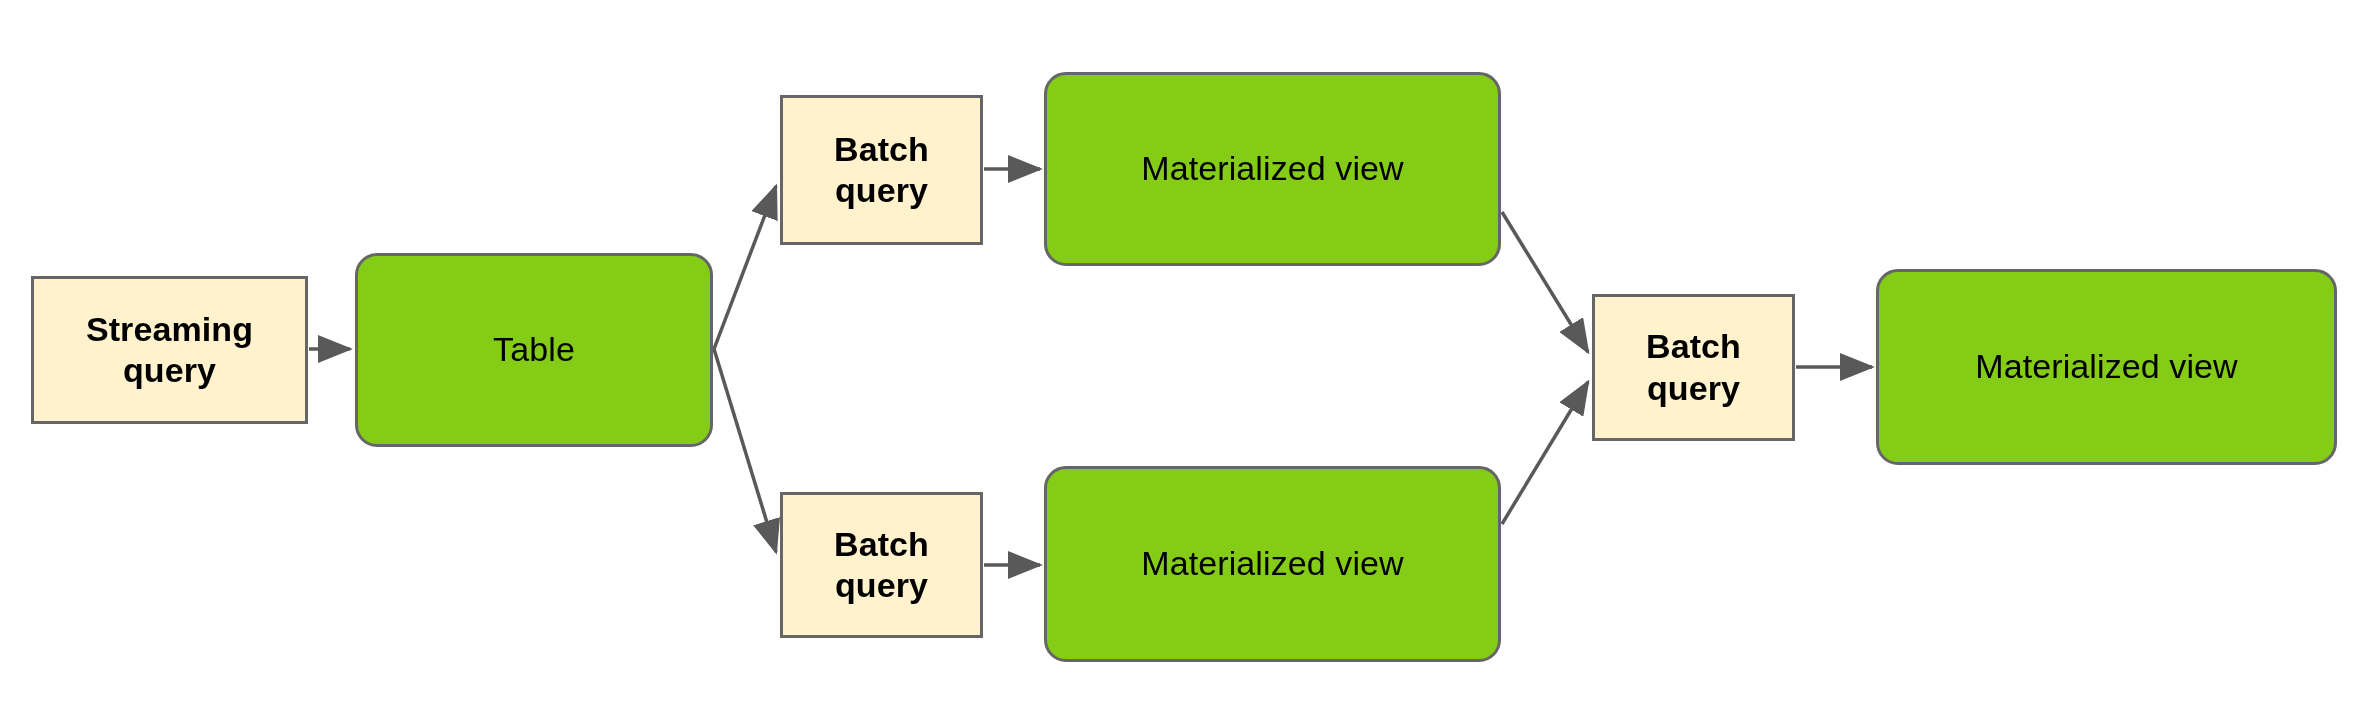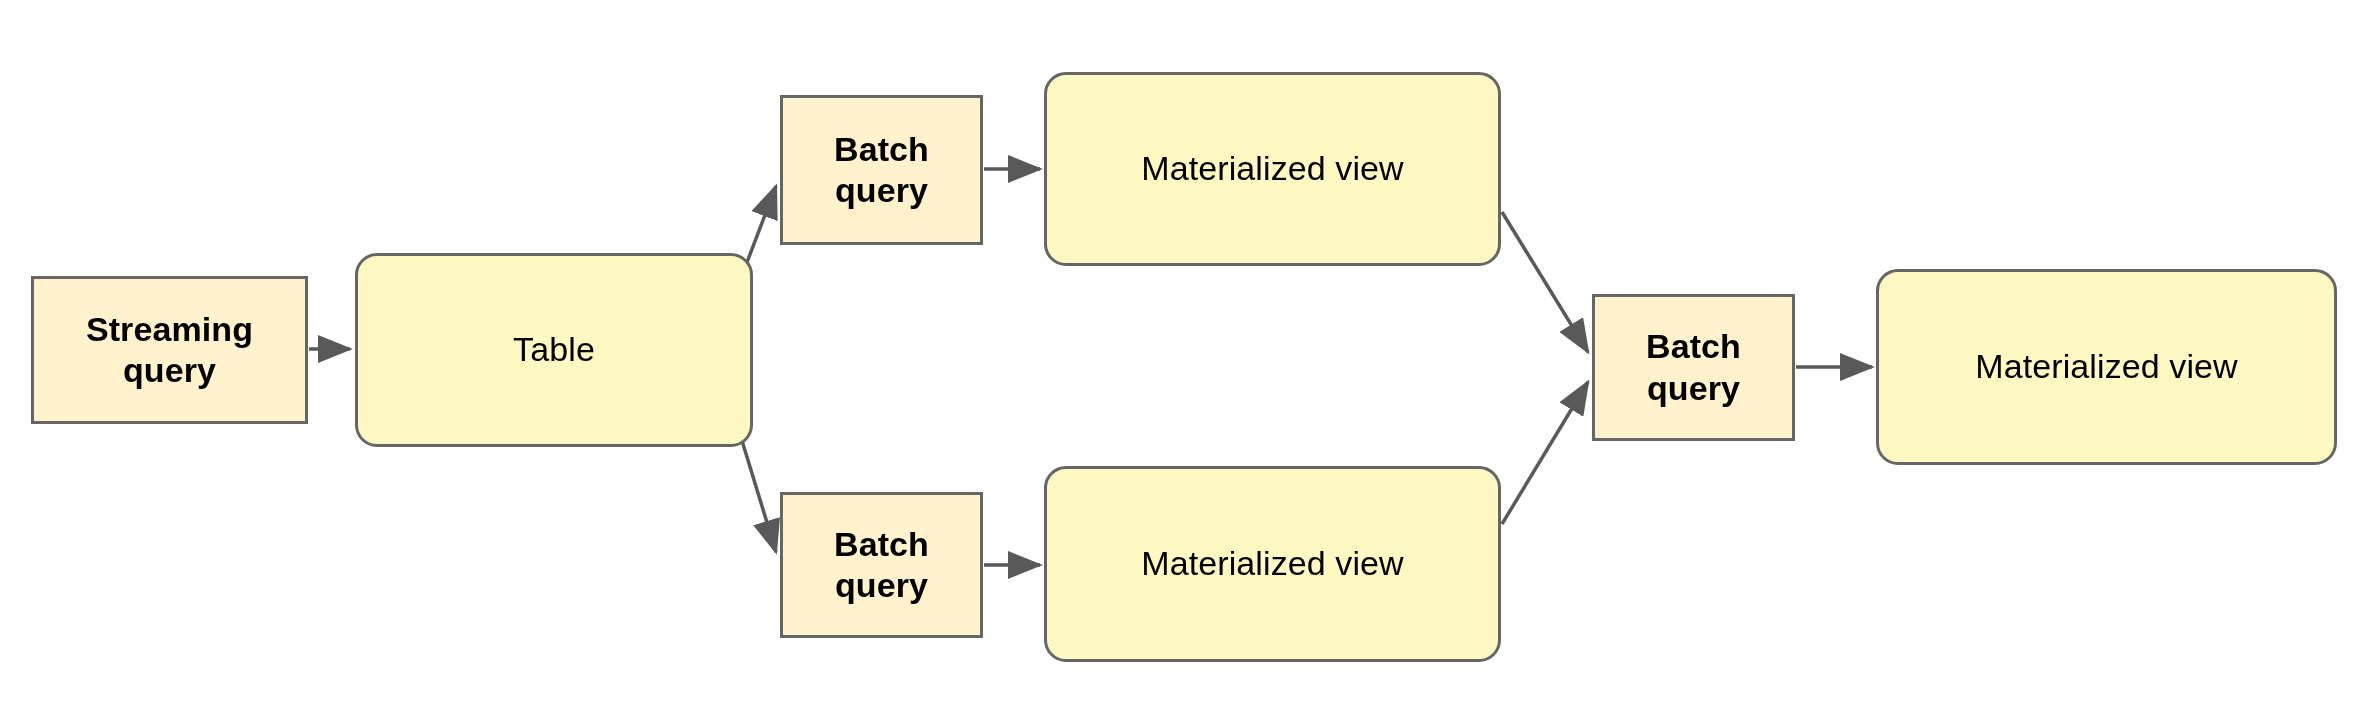--- a/index.html
+++ b/index.html
@@ -32,21 +32,21 @@
     white-space: pre-line;
     padding: 0 6px;
   }
   .node-yellow {
     background: #fff2cc;
     border: 3px solid #666666;
     border-radius: 0;
     font-weight: bold;
   }
   .node-green {
-    background: #fef9c3;
+    background: #84cc16;
     border: 3px solid #666666;
     border-radius: 22px;
     justify-content: center;
   }
   svg.edges {
     position: absolute;
     left: 0;
     top: 0;
     width: 2370px;
     height: 720px;
@@ -97,21 +97,21 @@
     <g>
       <line x1="1796" y1="367" x2="1872" y2="367" stroke="#595959" stroke-width="3.5" marker-end="url(#arrowhead)"></line>
     </g>
   </svg>
 
   <div class="node node-yellow" style="left:31px; top:276px; width:277px; height:148px;">
     <span class="label">Streaming
 query</span>
   </div>
 
-  <div class="node node-green" style="left:355px; top:253px; width:398px; height:194px;">
+  <div class="node node-green" style="left:355px; top:253px; width:358px; height:194px;">
     <span class="label">Table</span>
   </div>
 
   <div class="node node-yellow" style="left:780px; top:95px; width:203px; height:150px;">
     <span class="label">Batch
 query</span>
   </div>
 
   <div class="node node-green" style="left:1044px; top:72px; width:457px; height:194px;">
     <span class="label">Materialized view</span>

